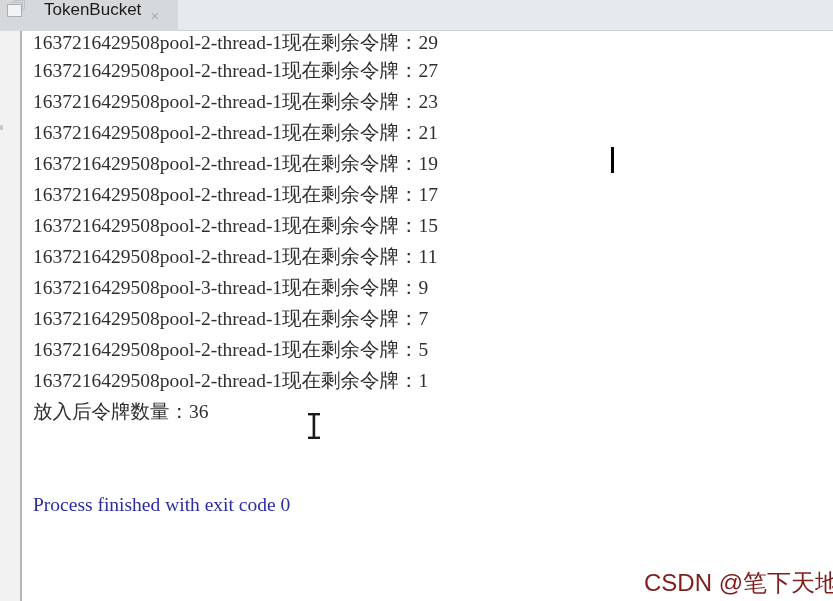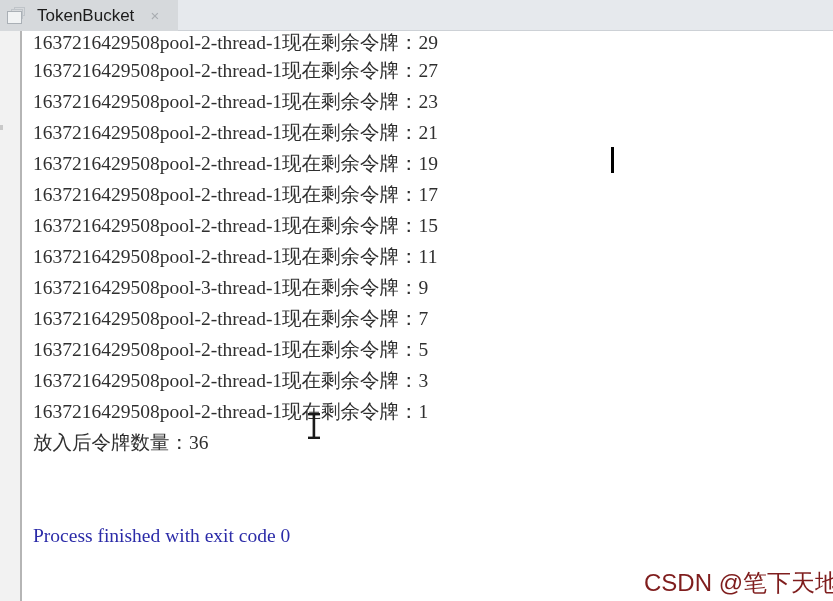--- a/index.html
+++ b/index.html
@@ -28,21 +28,22 @@
   }
   #console-tab {
     position: absolute;
     left: 0;
     top: 0;
     height: 31px;
     width: 178px;
     background: #d6d9dc;
     box-sizing: border-box;
     display: flex;
-    align-items: center;
+    align-items: flex-start;
+    gap: 7px;
   }
   #tab-icon {
     position: relative;
     width: 20px;
     height: 18px;
     margin-left: 7px;
     flex: 0 0 auto;
   }
   #tab-icon .frame-back {
     position: absolute;
@@ -219,21 +220,20 @@
       <div class="console-line">1637216429508pool-2-thread-1现在剩余令牌：27</div>
       <div class="console-line">1637216429508pool-2-thread-1现在剩余令牌：23</div>
       <div class="console-line">1637216429508pool-2-thread-1现在剩余令牌：21</div>
       <div class="console-line">1637216429508pool-2-thread-1现在剩余令牌：19</div>
       <div class="console-line">1637216429508pool-2-thread-1现在剩余令牌：17</div>
       <div class="console-line">1637216429508pool-2-thread-1现在剩余令牌：15</div>
       <div class="console-line">1637216429508pool-2-thread-1现在剩余令牌：11</div>
       <div class="console-line">1637216429508pool-3-thread-1现在剩余令牌：9</div>
       <div class="console-line">1637216429508pool-2-thread-1现在剩余令牌：7</div>
       <div class="console-line">1637216429508pool-2-thread-1现在剩余令牌：5</div>
-      <div class="console-line">1637216429508pool-2-thread-1现在剩余令牌：3</div>
       <div class="console-line">1637216429508pool-2-thread-1现在剩余令牌：1</div>
       <div class="console-line">放入后令牌数量：36</div>
       <div class="console-line blank"> </div>
       <div class="console-line blank"> </div>
       <div class="console-line exit">Process finished with exit code 0</div>
     </div>
 
   <div id="text-caret"></div>
 
   <svg id="mouse-cursor" viewBox="0 0 16 28">

